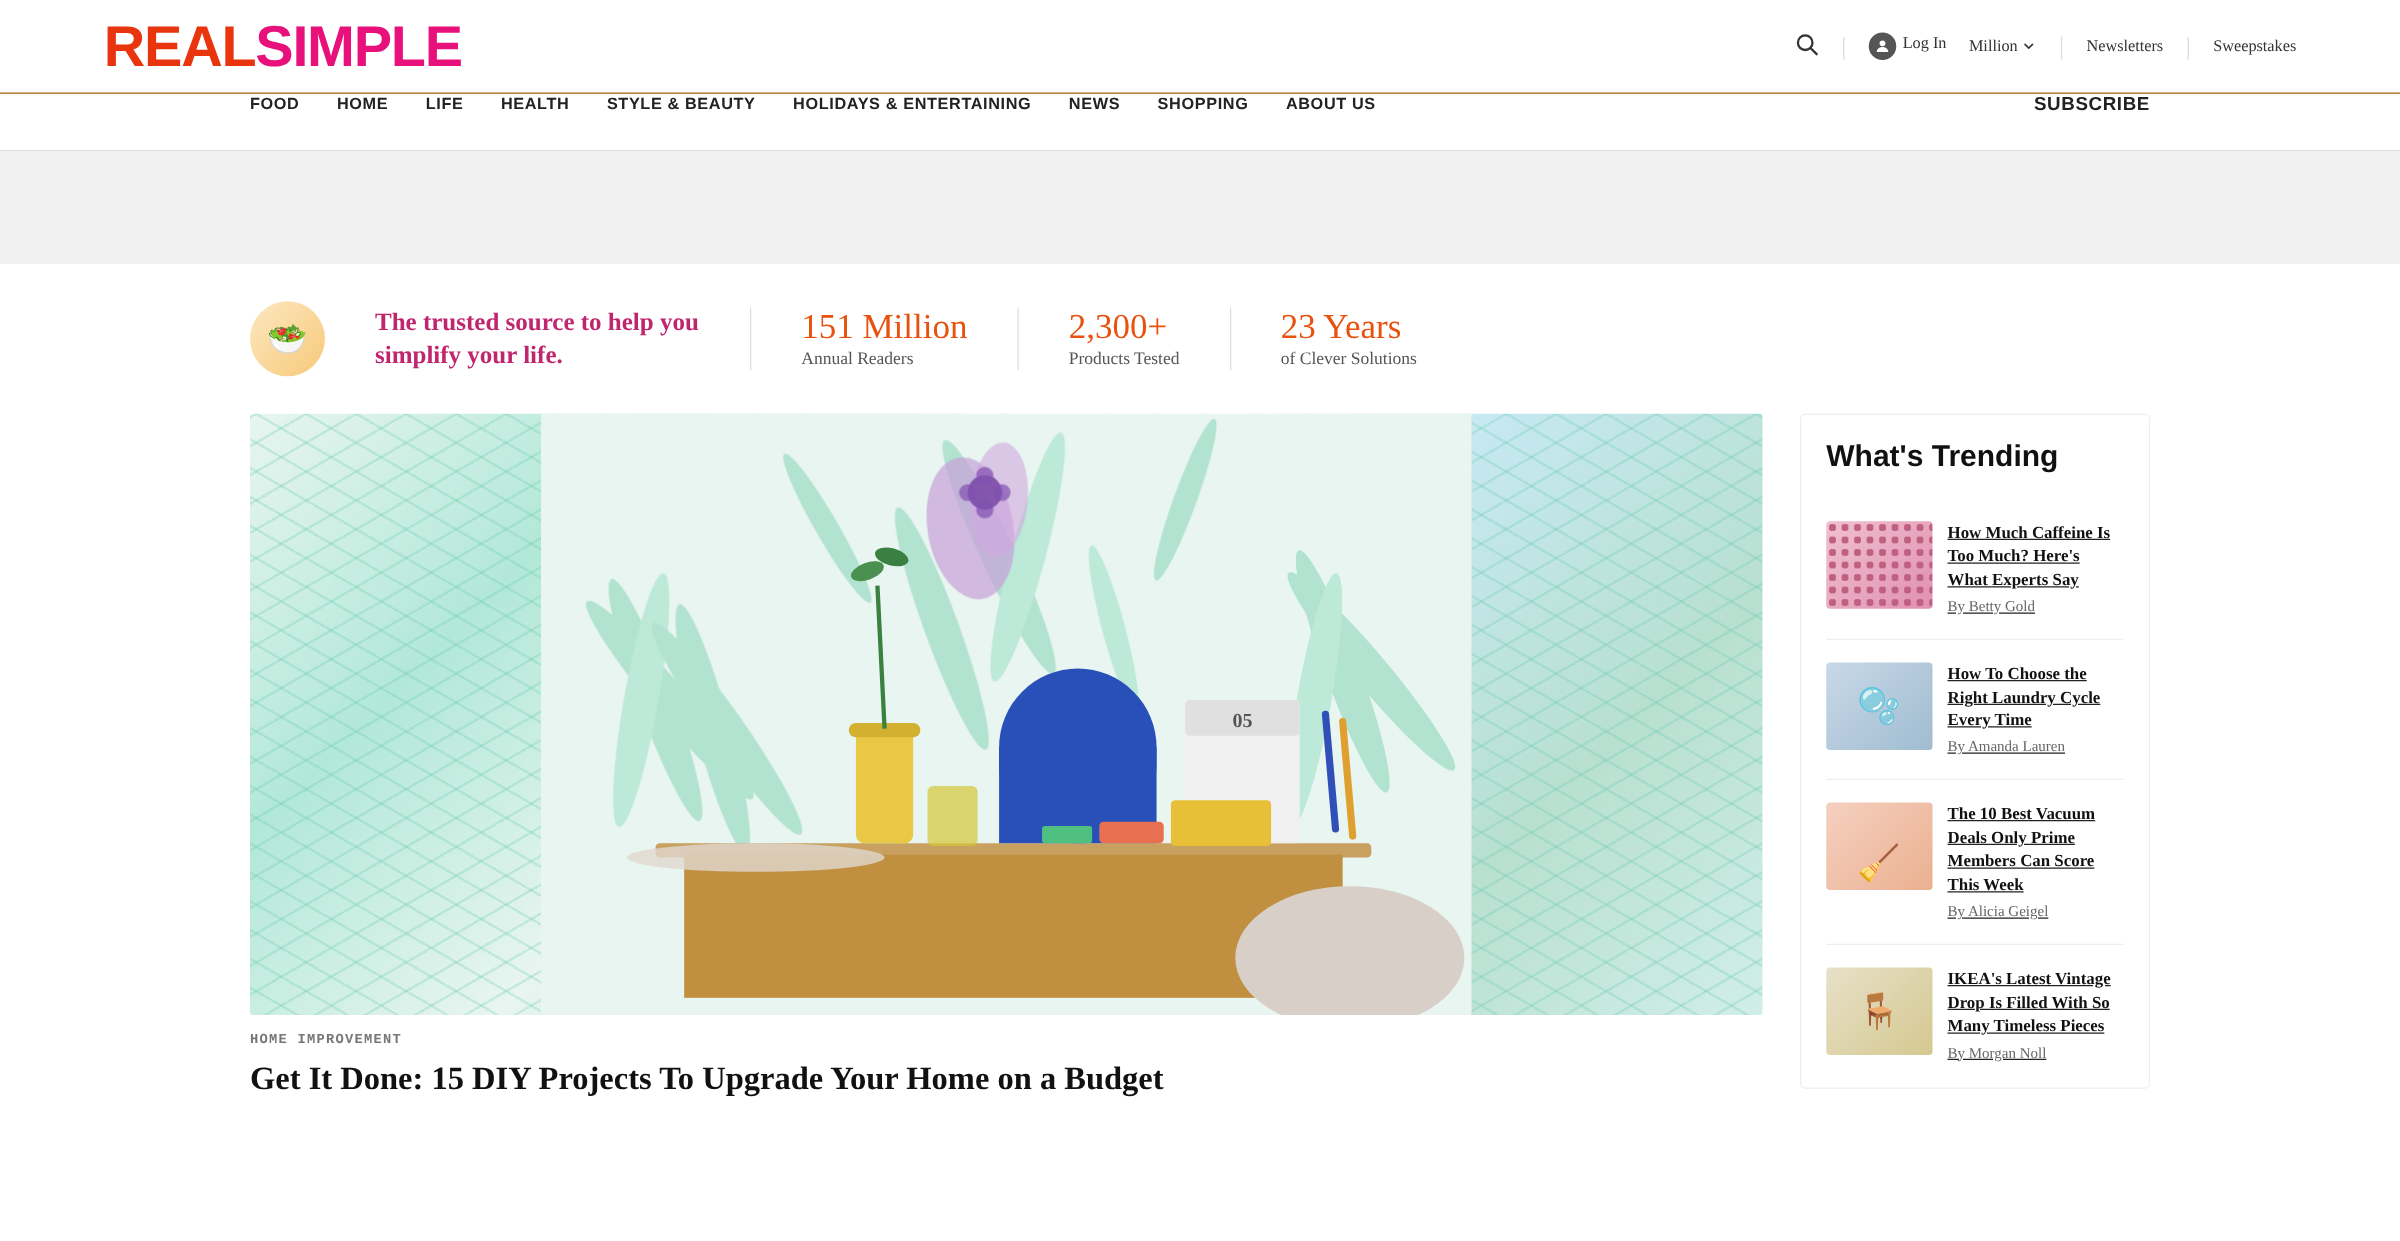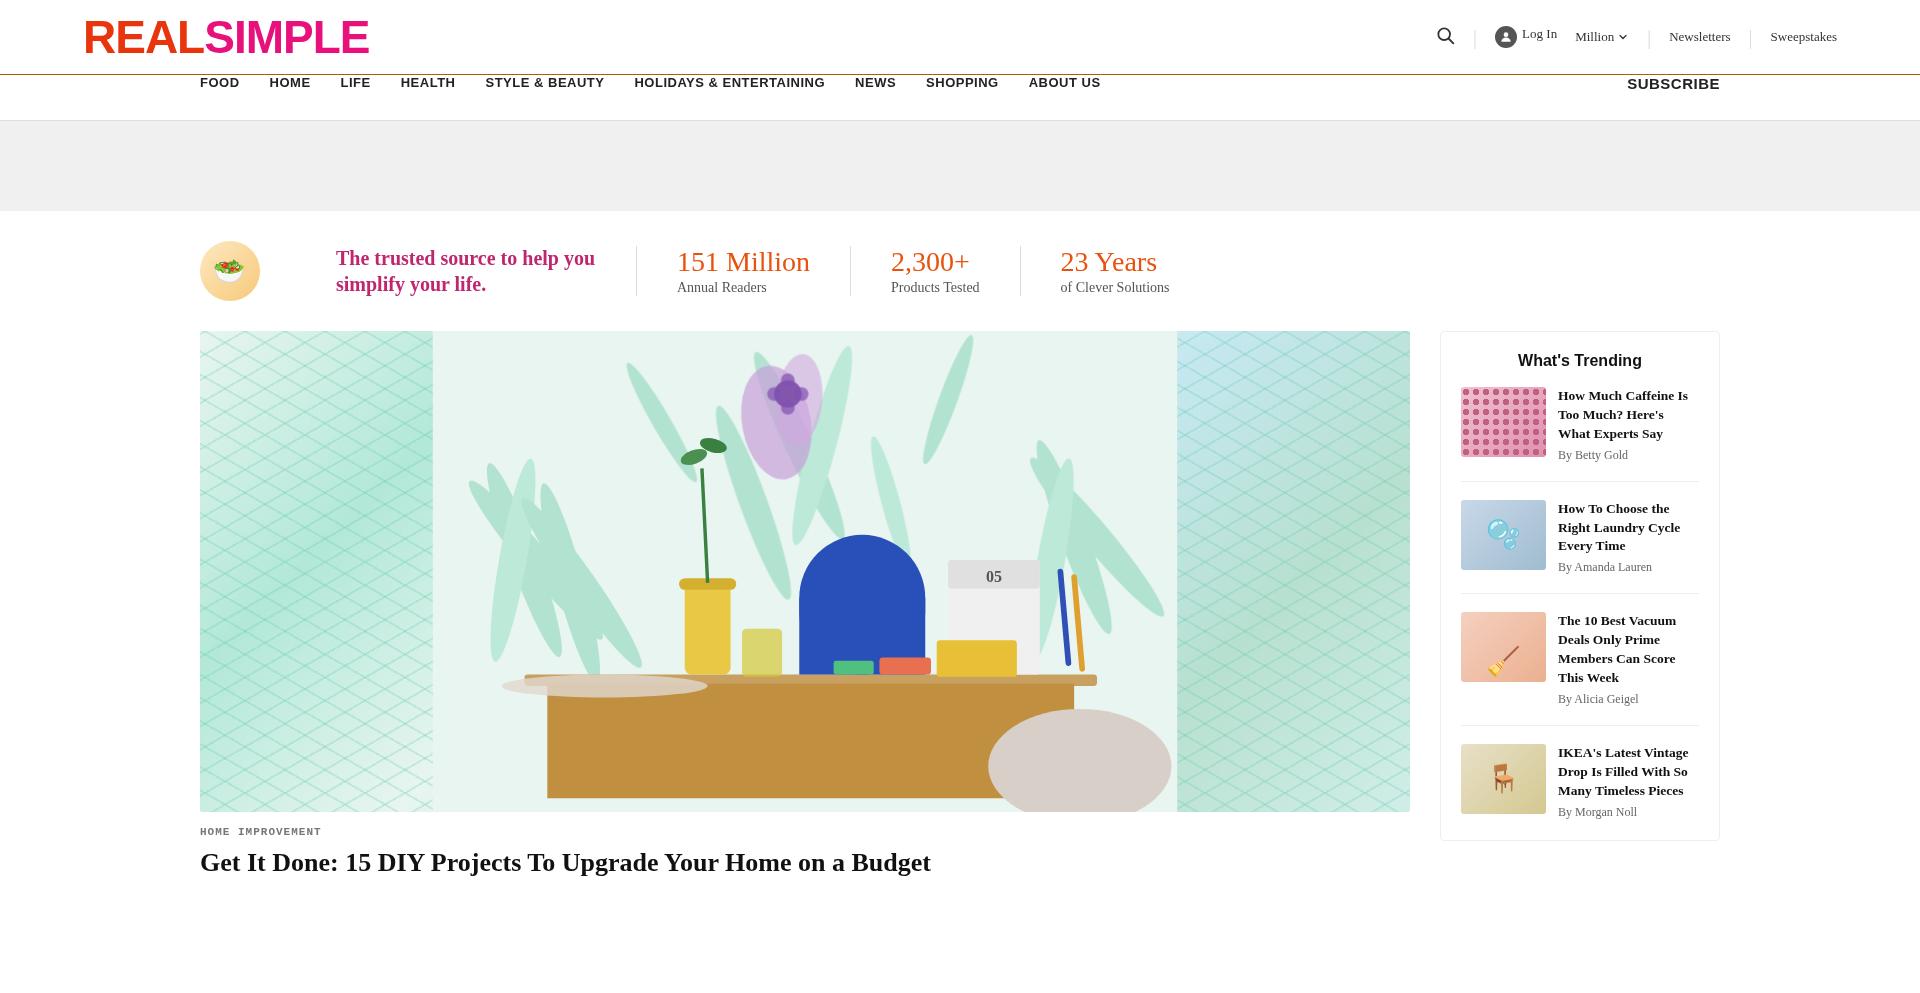--- a/index.html
+++ b/index.html
@@ -91,21 +91,20 @@
       display: flex; align-items: center; justify-content: center;
       font-size: 26px;
       flex-shrink: 0;
     }
     .stats-tagline {
       font-size: 20px;
       font-weight: 700;
       color: #c0266e;
       max-width: 260px;
       line-height: 1.3;
-      margin-left: 36px;
     }
     .stats-divider { width: 1px; height: 50px; background: #ddd; }
     .stat-block { text-align: left; }
     .stat-number { font-size: 28px; font-weight: 400; color: #e8520e; }
     .stat-label { font-size: 14px; color: #555; margin-top: 2px; }
 
     
     .main-content {
       display: flex;
       gap: 30px;
@@ -168,25 +167,25 @@
       width: 280px;
       flex-shrink: 0;
     }
     .trending-box {
       background: #fff;
       border: 1px solid #eee;
       border-radius: 4px;
       padding: 20px;
     }
     .trending-title {
-      font-size: 16px;
+      font-size: 24px;
       font-weight: 700;
       color: #111;
-      text-align: center;
-      margin-bottom: 17px;
+      text-align: left;
+      margin-bottom: 37px;
       font-family: Arial, sans-serif;
     }
     .trending-item {
       display: flex;
       gap: 12px;
       margin-bottom: 18px;
       cursor: pointer;
     }
     .trending-item:last-child { margin-bottom: 0; }
     .trending-thumb {
@@ -215,21 +214,21 @@
       width: 100%; height: 100%;
       display: flex; align-items: flex-end; justify-content: center;
       padding-bottom: 4px;
       font-size: 28px;
     }
     .thumb-chair {
       width: 100%; height: 100%;
       display: flex; align-items: center; justify-content: center;
       font-size: 28px;
     }
-    .trending-item-content { flex: 1; }
+    .trending-item-content { flex: 1; text-decoration: underline; }
     .trending-item-title {
       font-size: 13.5px;
       font-weight: 700;
       color: #111;
       line-height: 1.4;
       margin-bottom: 4px;
     }
     .trending-item-author {
       font-size: 12px;
       color: #666;

